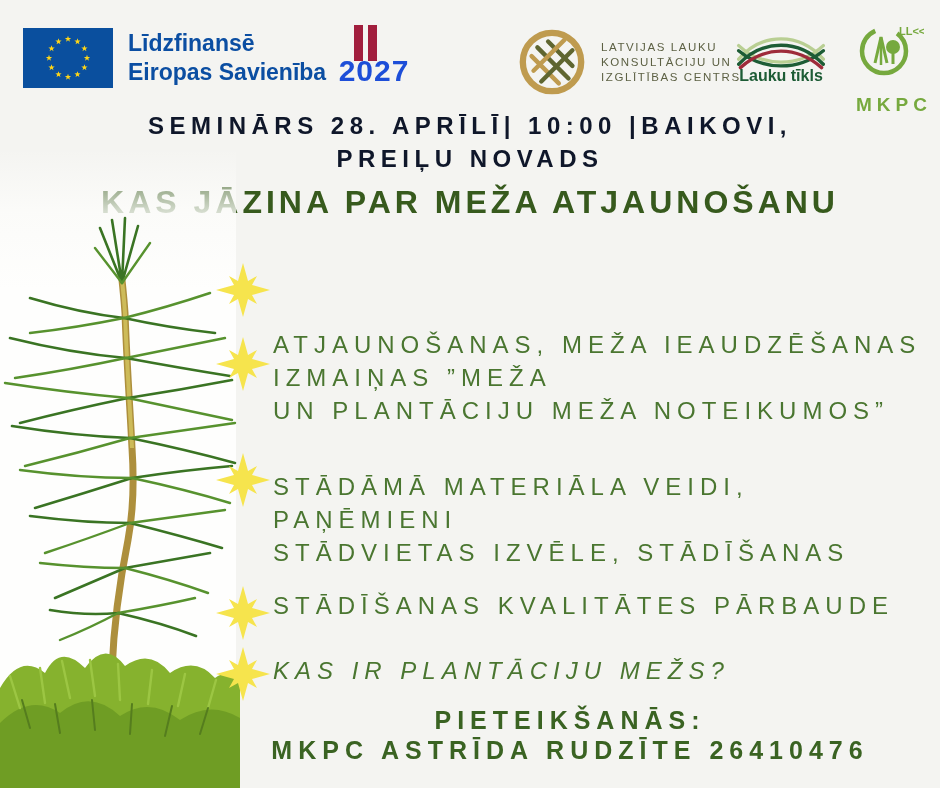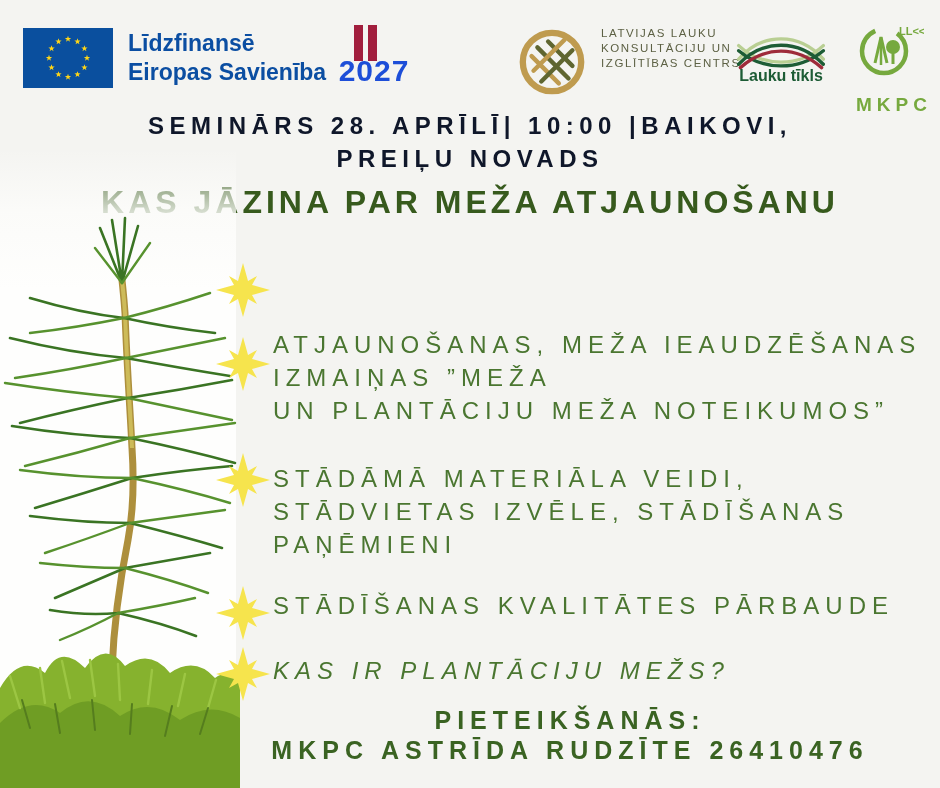--- a/index.html
+++ b/index.html
@@ -10,21 +10,21 @@
   .eu-block{position:absolute;left:23px;top:28px;display:flex;align-items:center;gap:15px;}
   .eu-flag{width:90px;height:60px;display:block;}
   .eu-text{font-size:23px;font-weight:bold;color:#0b4ea2;line-height:29px;}
   .eu-text span{display:block;white-space:nowrap;}
 
   .l2027{position:absolute;left:338px;top:25px;width:72px;text-align:center;}
   .l2027 .bars{display:flex;gap:5px;justify-content:center;margin-right:18px;}
   .l2027 .bar{width:9px;height:36px;background:#a11e3d;}
   .l2027 .year{display:block;font-size:30px;font-weight:bold;color:#1d4ed8;margin-top:-7px;letter-spacing:1px;}
 
-  .llkc-block{position:absolute;left:516px;top:26px;display:flex;align-items:flex-start;gap:13px;}
+  .llkc-block{position:absolute;left:516px;top:26px;display:flex;align-items:center;gap:13px;}
   .llkc-emblem{width:72px;height:72px;display:block;}
   .llkc-text{font-size:11.5px;letter-spacing:1.6px;color:#5d6144;line-height:15px;}
   .llkc-text span{display:block;white-space:nowrap;}
 
   .lauku-block{position:absolute;left:727px;top:27px;width:108px;text-align:center;}
   .lauku-net{width:106px;height:44px;display:block;margin:0 auto;}
   .lauku-label{display:block;font-size:16px;font-weight:bold;color:#1d5c35;margin-top:-4px;}
 
   .mkpc-block{position:absolute;left:851px;top:21px;width:80px;text-align:center;}
   .mkpc-emblem{width:66px;height:56px;display:block;margin:0 auto;}
@@ -41,21 +41,21 @@
   .photo{position:absolute;left:0;top:148px;width:240px;height:640px;}
 
   
   .agenda{list-style:none;margin:0;padding:0;}
   .agenda li{position:absolute;left:215px;display:flex;align-items:flex-start;}
   .star{width:56px;height:56px;flex:none;}
   .lines{margin-left:2px;font-size:24px;letter-spacing:6px;color:#4a7630;line-height:33px;}
   .lines span{display:block;white-space:nowrap;}
   .item-1{top:262px;} .item-1 .lines{margin-top:7px;}
   .item-2{top:328px;} .item-2 .star{margin-top:8px;}
-  .item-3{top:452px;} .item-3 .lines{margin-top:10px;}
+  .item-3{top:452px;} .item-3 .lines{margin-top:18px;}
   .item-4{top:585px;} .item-4 .lines{margin-top:4px;}
   .item-5{top:646px;font-style:italic;} .item-5 .lines{margin-top:8px;}
 
   
   .footer{position:absolute;top:705px;left:230px;width:680px;text-align:center;
           font-weight:bold;font-size:25px;letter-spacing:6px;color:#3a6322;line-height:30px;}
   .footer span{display:block;white-space:nowrap;}
 
   .defs-holder{position:absolute;width:0;height:0;overflow:hidden;}
 </style>
@@ -210,22 +210,22 @@
         <span>IZMAIŅAS ”MEŽA</span>
         <span>UN PLANTĀCIJU MEŽA NOTEIKUMOS”</span>
       </div>
     </li>
     <li class="item-3">
       <svg class="star" viewBox="-28 -28 56 56">
           <use href="#star8"></use>
         </svg>
       <div class="lines">
         <span>STĀDĀMĀ MATERIĀLA VEIDI,</span>
+        <span>PAŅĒMIENI</span>
         <span>STĀDVIETAS IZVĒLE, STĀDĪŠANAS</span>
-        <span>PAŅĒMIENI</span>
       </div>
     </li>
     <li class="item-4">
       <svg class="star" viewBox="-28 -28 56 56">
           <use href="#star8"></use>
         </svg>
       <div class="lines">
         <span>STĀDĪŠANAS KVALITĀTES PĀRBAUDE</span>
       </div>
     </li>

